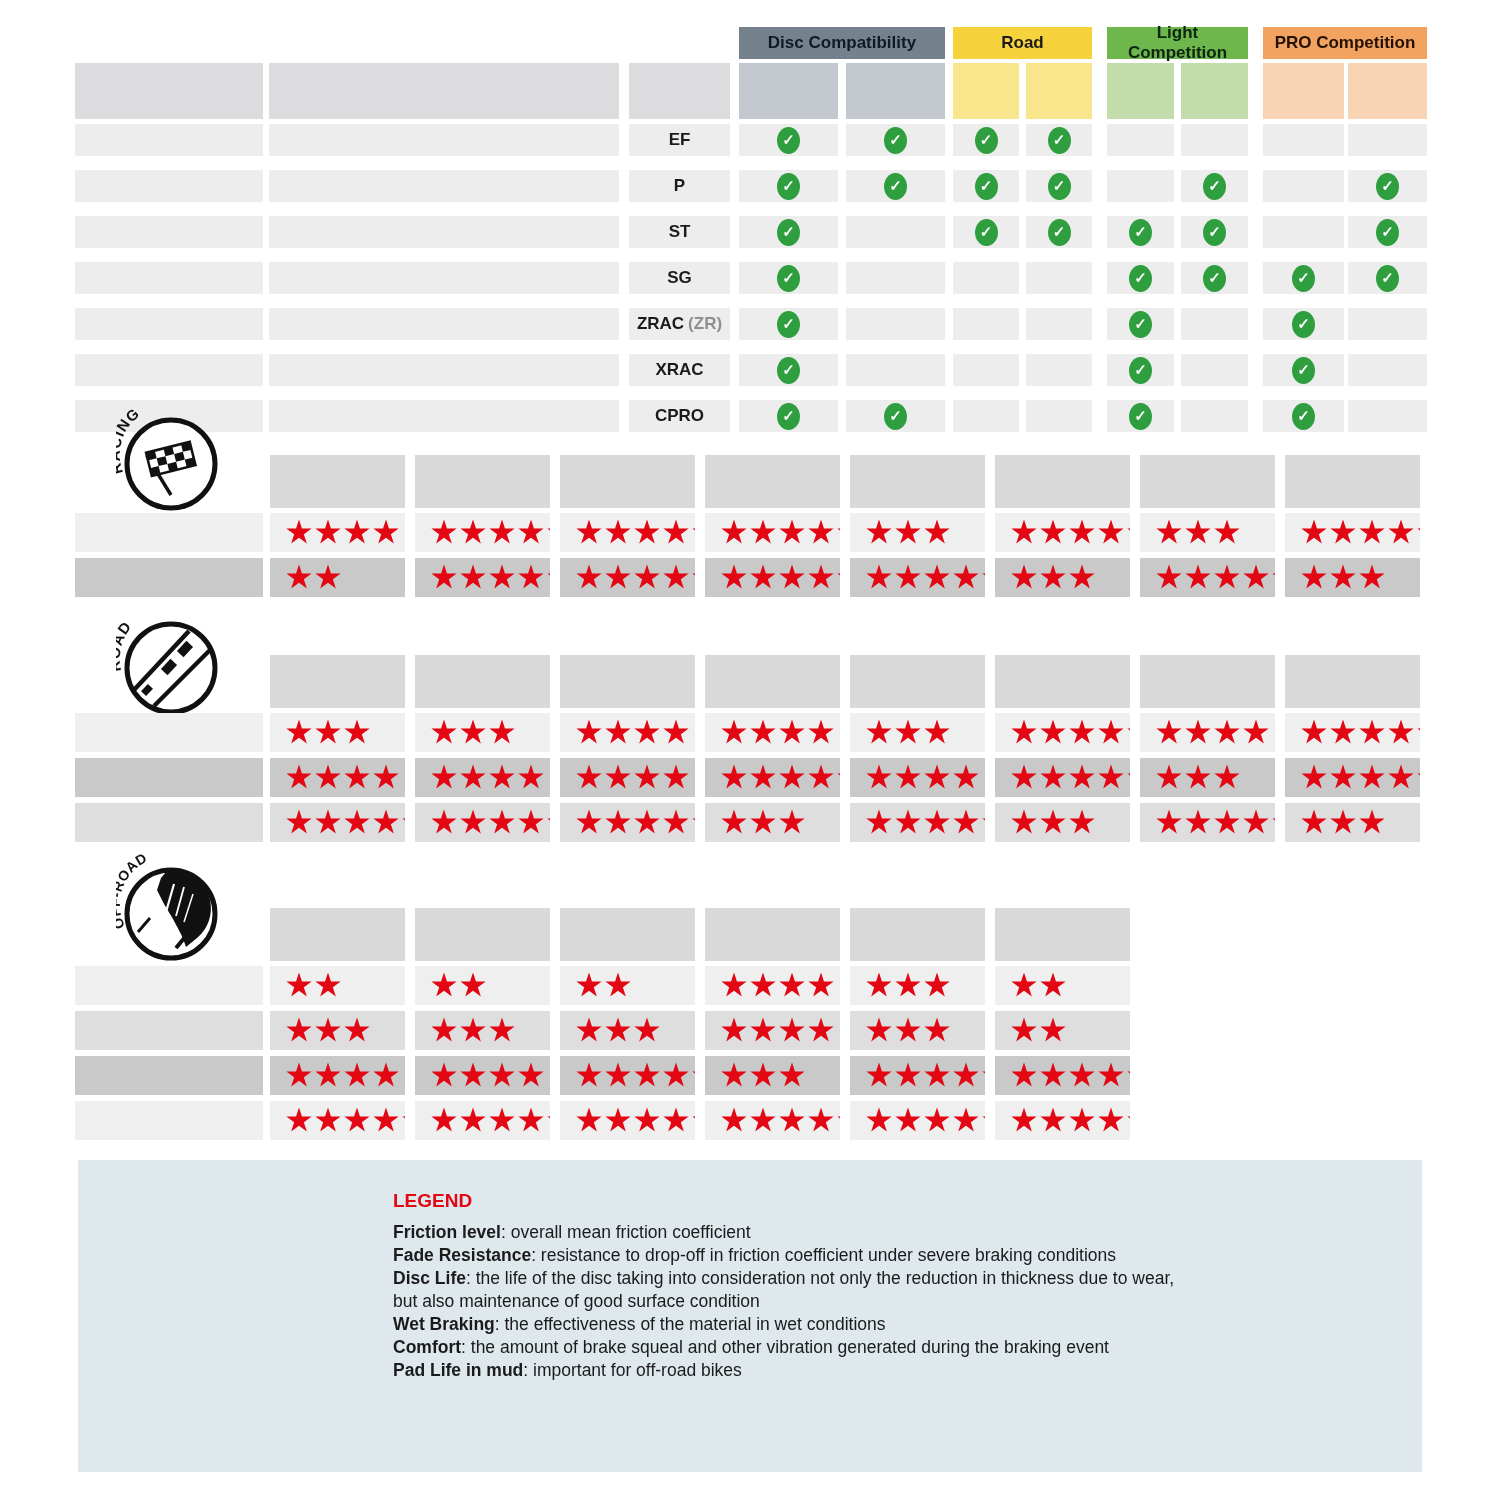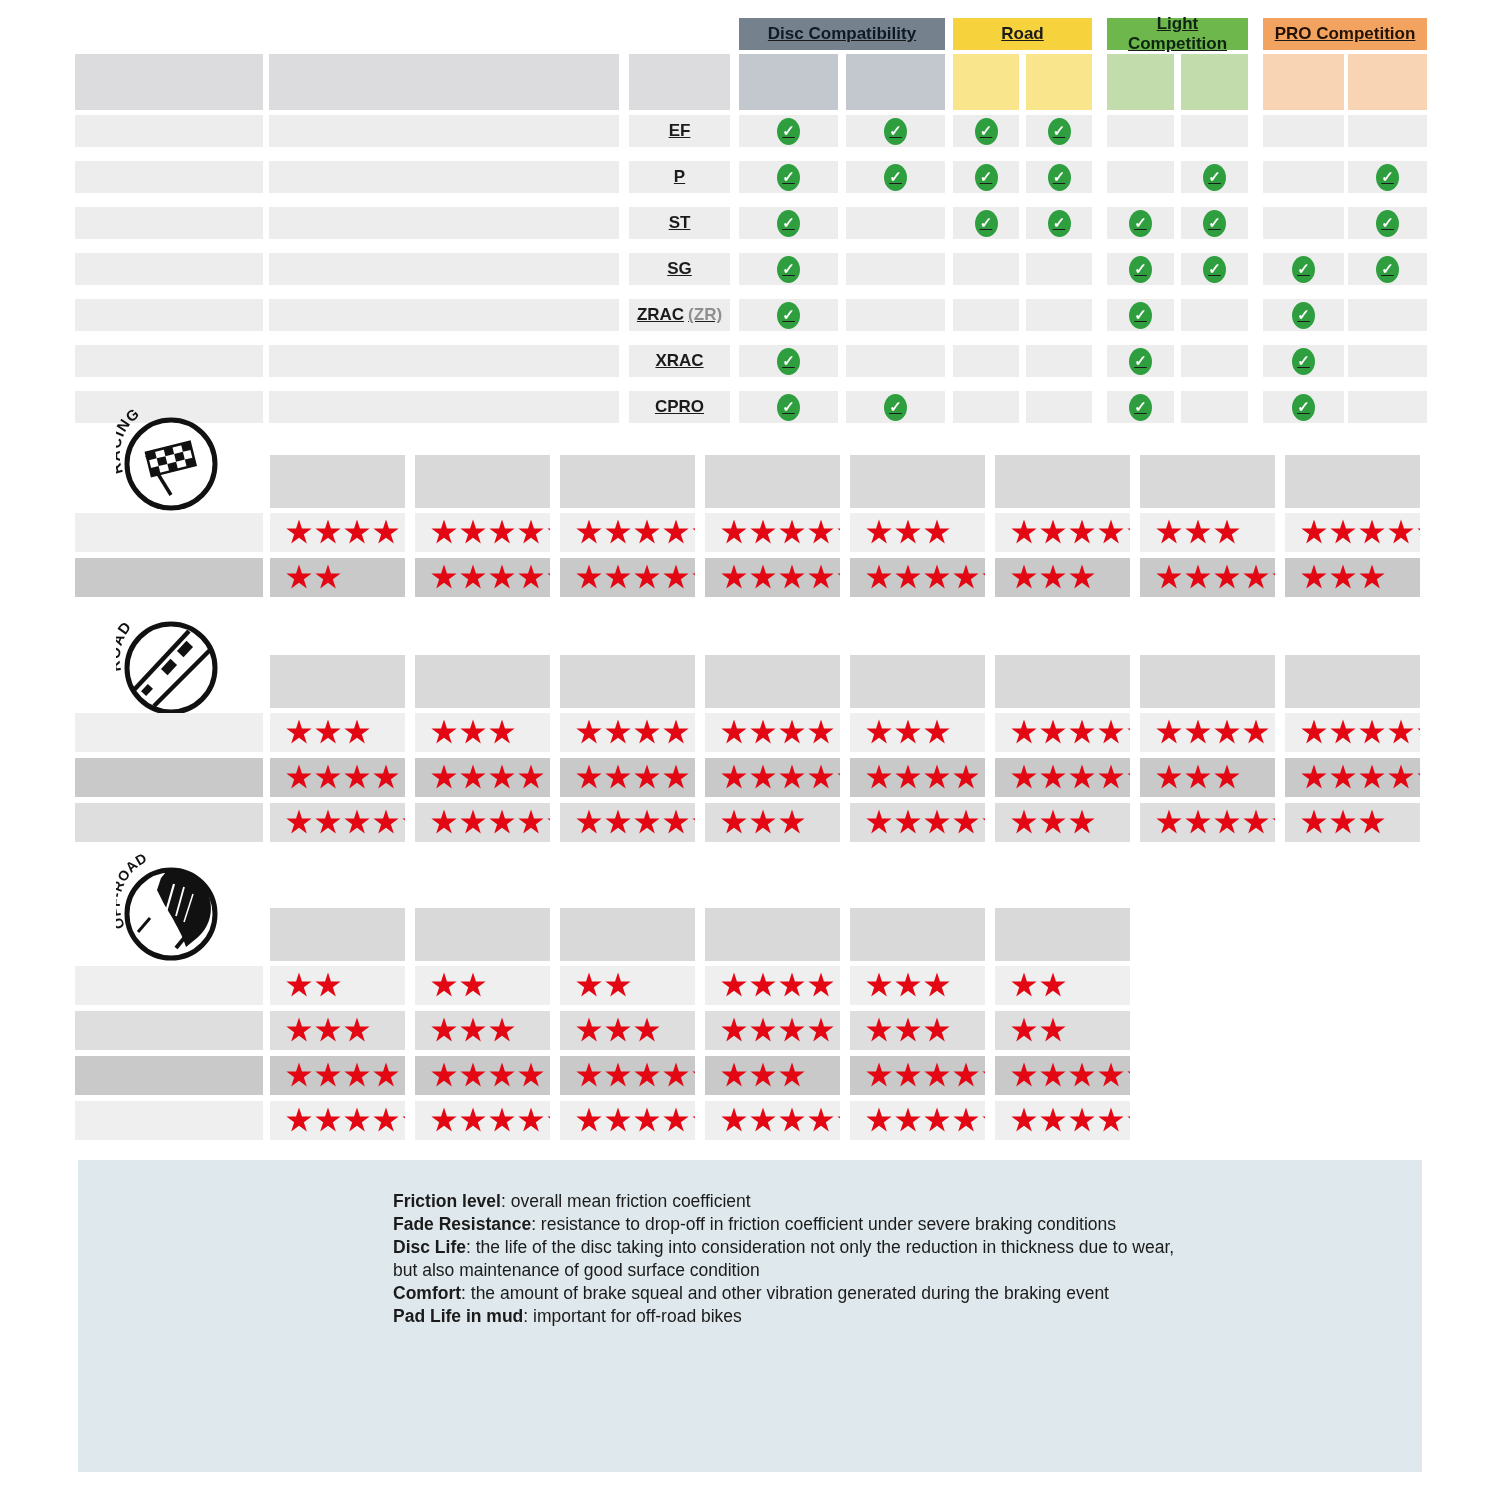--- a/index.html
+++ b/index.html
@@ -34,21 +34,21 @@
   .legend-title{color:#e30613;font-weight:700;font-size:19px;margin-bottom:9px;}
   .legend-item{font-size:17.5px;line-height:23px;white-space:pre-line;}
   .legend-item b{font-weight:700;}
   .icon-svg{display:block;}
 </style>
 </head>
 <body>
 
 <div class="page">
 
-  <div id="top-table" class="abs" style="left:75px;top:18px;text-decoration:underline;">
+  <div id="top-table" class="abs" style="left:75px;top:27px;">
       <div class="row" style="margin-bottom: 4px; margin-left: 664px;">
         <div class="cell grp" style="width: 206px; margin-right: 8px; background: rgb(118, 129, 142); color: rgb(14, 27, 38);">Disc Compatibility</div>
         <div class="cell grp" style="width: 139px; margin-right: 15px; background: rgb(246, 211, 60); color: rgb(27, 27, 27);">Road</div>
         <div class="cell grp" style="width: 141px; margin-right: 15px; background: rgb(109, 183, 76); color: rgb(13, 36, 16);">Light Competition</div>
         <div class="cell grp" style="width: 164px; margin-right: 0px; background: rgb(241, 163, 95); color: rgb(35, 17, 5);">PRO Competition</div>
       </div>
       <div class="row" style="margin-bottom: 5px;">
         <div class="cell subhead fixedhead" style="width: 188px; margin-right: 6px; white-space: pre-line;"></div>
         <div class="cell subhead fixedhead" style="width: 350px; margin-right: 10px; white-space: pre-line;"></div>
         <div class="cell subhead fixedhead" style="width: 101px; margin-right: 9px; white-space: pre-line;"></div>
@@ -416,23 +416,25 @@
         <div class="cell stars shade-light" style="width: 135px; margin-right: 10px;">★★★★★</div>
         <div class="cell stars shade-light" style="width: 135px; margin-right: 10px;">★★★★★</div>
         <div class="cell stars shade-light" style="width: 135px; margin-right: 10px;">★★★★★</div>
         <div class="cell stars shade-light" style="width: 135px; margin-right: 10px;">★★★★★</div>
         <div class="cell stars shade-light" style="width: 135px; margin-right: 10px;">★★★★★</div>
         <div class="cell stars shade-light" style="width: 135px; margin-right: 10px;">★★★★★</div>
       </div>
     </div>
 
   <div class="abs legend" style="left:78px;top:1160px;width:1344px;height:312px;">
+    <div class="legend-title">LEGEND</div>
     <div id="legend-items">
         <div class="legend-item"><b>Friction level</b><span>: overall mean friction coefficient</span></div>
         <div class="legend-item"><b>Fade Resistance</b><span>: resistance to drop-off in friction coefficient under severe braking conditions</span></div>
         <div class="legend-item"><b>Disc Life</b><span>: the life of the disc taking into consideration not only the reduction in thickness due to wear,
 but also maintenance of good surface condition</span></div>
+        <div class="legend-item"><b>Wet Braking</b><span>: the effectiveness of the material in wet conditions</span></div>
         <div class="legend-item"><b>Comfort</b><span>: the amount of brake squeal and other vibration generated during the braking event</span></div>
         <div class="legend-item"><b>Pad Life in mud</b><span>: important for off-road bikes</span></div>
       </div>
   </div>
 
 </div>
 
 </body></html>

